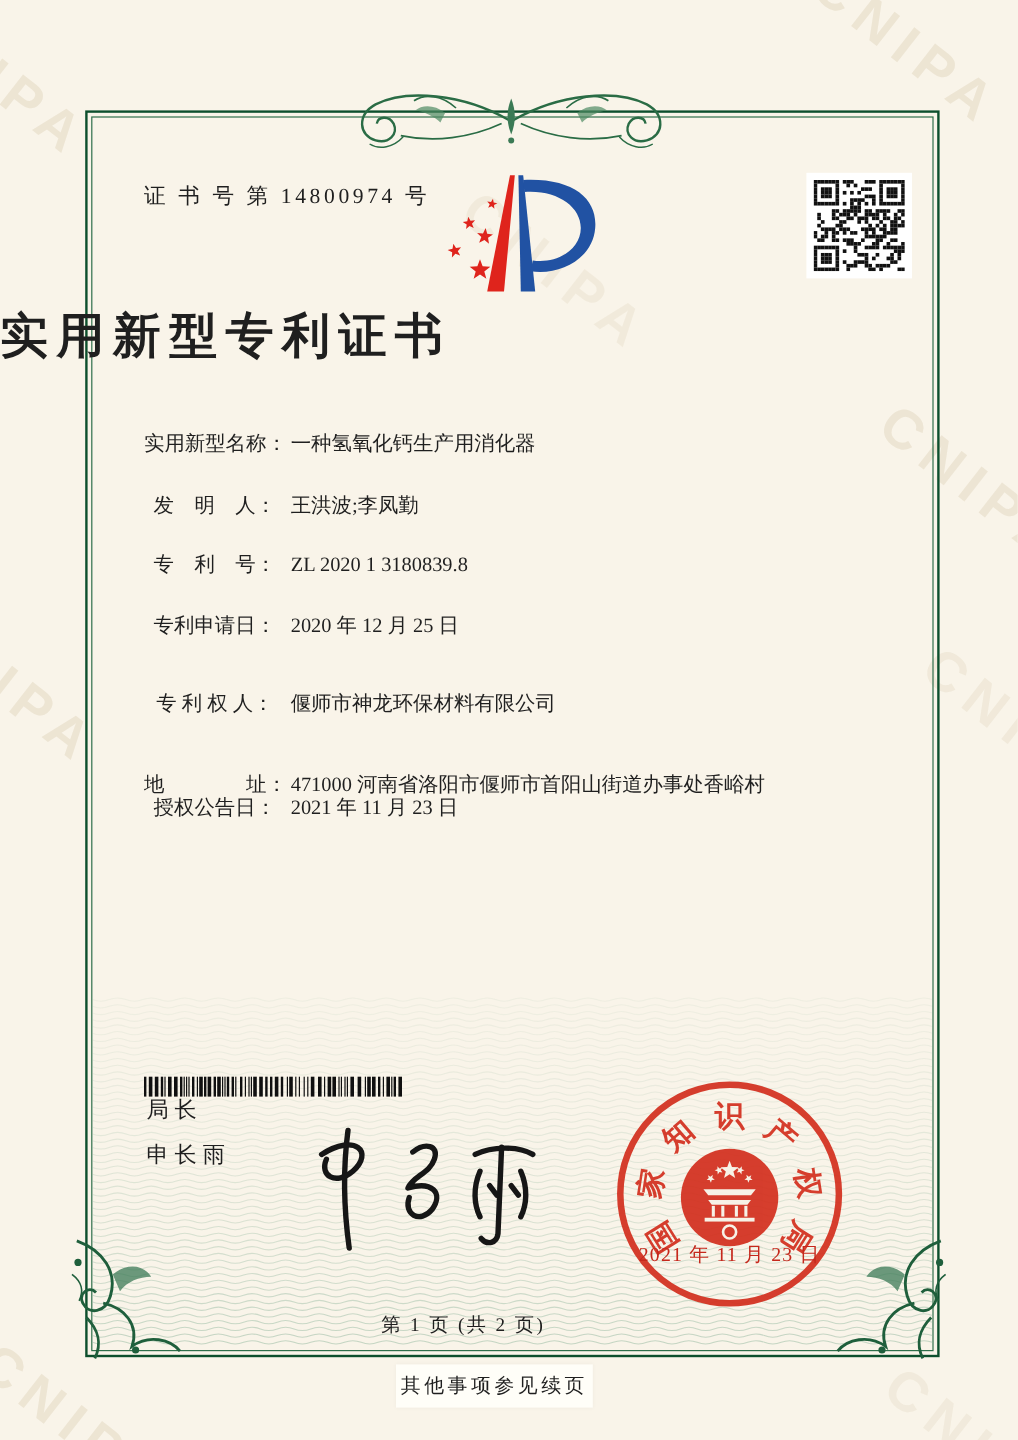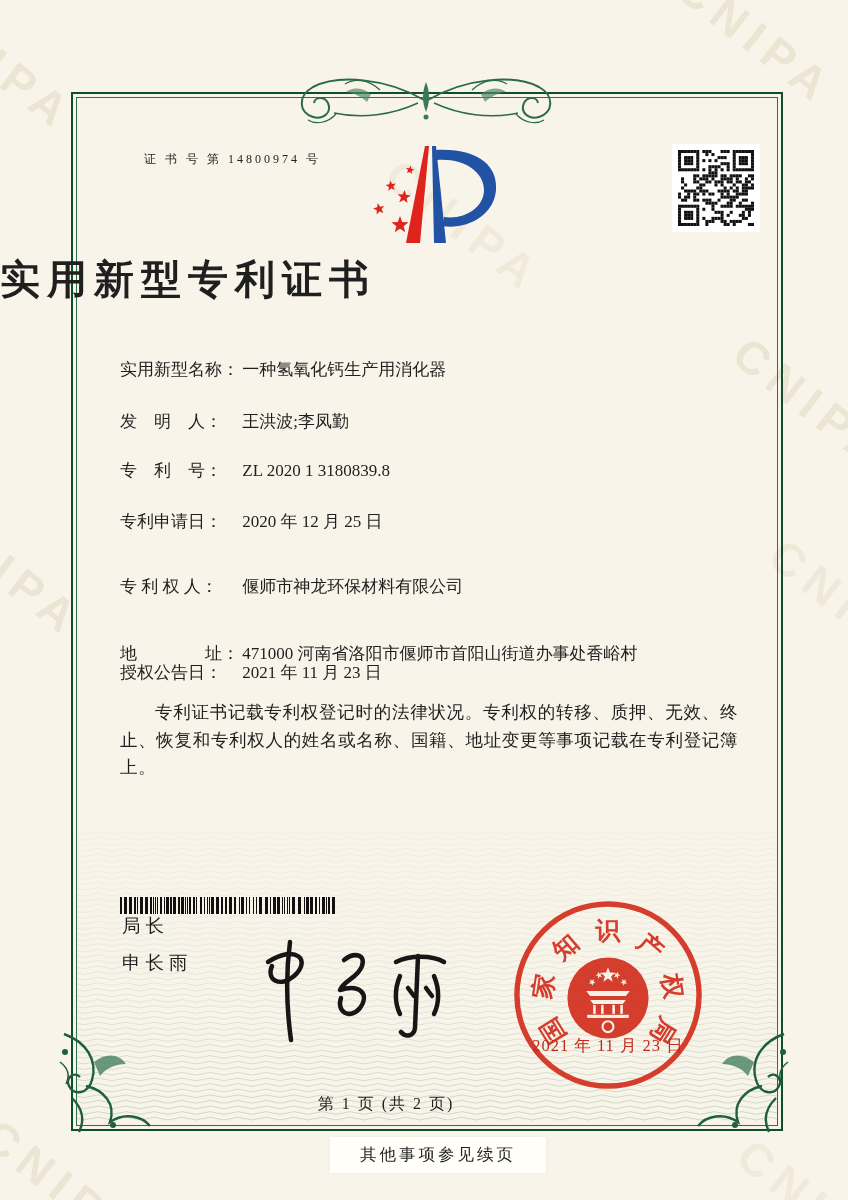--- a/index.html
+++ b/index.html
@@ -18,48 +18,48 @@
     white-space:nowrap;user-select:none;z-index:0;
   }
   .frame{
     position:absolute;left:71px;top:92px;width:708px;height:1035px;
     border:2.5px solid #0d4f2d;z-index:1;
   }
   .frame-inner{
     position:absolute;inset:3px;border:1px solid #2f6f4b;
   }
   .waves{position:absolute;left:4px;right:4px;bottom:4px;height:296px;z-index:0;}
-  .cert-no{position:absolute;left:120px;top:151px;font-size:12px;letter-spacing:3px;z-index:2;margin-left:24px;}
+  .cert-no{position:absolute;left:120px;top:151px;font-size:18px;letter-spacing:3px;z-index:2;}
   .logo{position:absolute;left:338px;top:140px;width:180px;height:110px;z-index:2;}
   .qr-box{position:absolute;left:672px;top:144px;width:88px;height:88px;background:#ffffff;z-index:2;}
   .qr-box svg{position:absolute;left:6px;top:6px;}
   .title{
     position:absolute;left:0;right:76px;top:252px;text-align:left;
     font-size:40px;font-weight:bold;letter-spacing:7px;z-index:2;
   }
   .row{position:absolute;left:120px;width:630px;font-size:17px;line-height:23px;z-index:2;}
-  .row .label{display:inline-block;width:118px;white-space:nowrap;}
+  .row .label{display:inline-block;width:118px;white-space:nowrap;text-align:center;}
   .row .g2{position:absolute;left:315px;top:0;white-space:nowrap;}
   .paras{position:absolute;left:120px;top:699px;width:618px;z-index:2;}
   .paras p{
     margin:0;font-size:17.5px;line-height:27.5px;text-align:justify;
     text-indent:2em;letter-spacing:.5px;
   }
   .barcode{position:absolute;left:120px;top:897px;z-index:2;}
   .signer{position:absolute;left:122px;top:908px;font-size:18.5px;line-height:37px;letter-spacing:5px;z-index:2;}
   .signature{position:absolute;left:248px;top:932px;z-index:2;}
   .seal{position:absolute;left:509px;top:896px;width:198px;height:198px;z-index:3;opacity:.93;}
   .seal-date{
     position:absolute;left:518px;top:1035px;width:180px;text-align:center;
     color:#c5281c;font-size:16.5px;letter-spacing:1px;z-index:4;white-space:nowrap;
   }
   .page-num{position:absolute;left:0;right:76px;top:1094px;text-align:center;font-size:16px;letter-spacing:2px;z-index:2;}
   .note-box{
     position:absolute;left:330px;top:1137px;background:#fffef8;
-    padding:7px 30px;font-size:16.5px;letter-spacing:3px;z-index:2;
+    padding:7px 4px;font-size:16.5px;letter-spacing:3px;z-index:2;
     box-shadow:0 0 4px rgba(0,0,0,.04);
   }
   .ornament-top{position:absolute;left:276px;top:70px;width:300px;height:60px;z-index:2;}
   .corner{position:absolute;width:112px;height:112px;z-index:2;}
   .corner.left{left:50px;top:1032px;}
   .corner.right{left:686px;top:1032px;transform:scaleX(-1);}
 </style>
 </head>
 <body>
 
@@ -500,21 +500,20 @@
 <div class="row" style="top:642px">
   <span class="label">地　　　　址：</span>
   <span class="value">471000 河南省洛阳市偃师市首阳山街道办事处香峪村</span>
 </div>
 <div class="row" style="top:661px">
   <span class="label">授权公告日：</span>
   <span class="value">2021 年 11 月 23 日</span>
 </div>
 
 <div class="paras">
-  <p>专利证书记载专利权登记时的法律状况。专利权的转移、质押、无效、终止、恢复和专利权人的姓名或名称、国籍、地址变更等事项记载在专利登记簿上。</p>
 </div>
 
 <svg class="barcode" width="218" height="17" id="barcode-svg">
     <rect x="0" y="0" width="2" height="17" fill="#101010"></rect>
     <rect x="4" y="0" width="3" height="17" fill="#101010"></rect>
     <rect x="9" y="0" width="3" height="17" fill="#101010"></rect>
     <rect x="14" y="0" width="2" height="17" fill="#101010"></rect>
     <rect x="17" y="0" width="1" height="17" fill="#101010"></rect>
     <rect x="20" y="0" width="3" height="17" fill="#101010"></rect>
     <rect x="25" y="0" width="3" height="17" fill="#101010"></rect>

